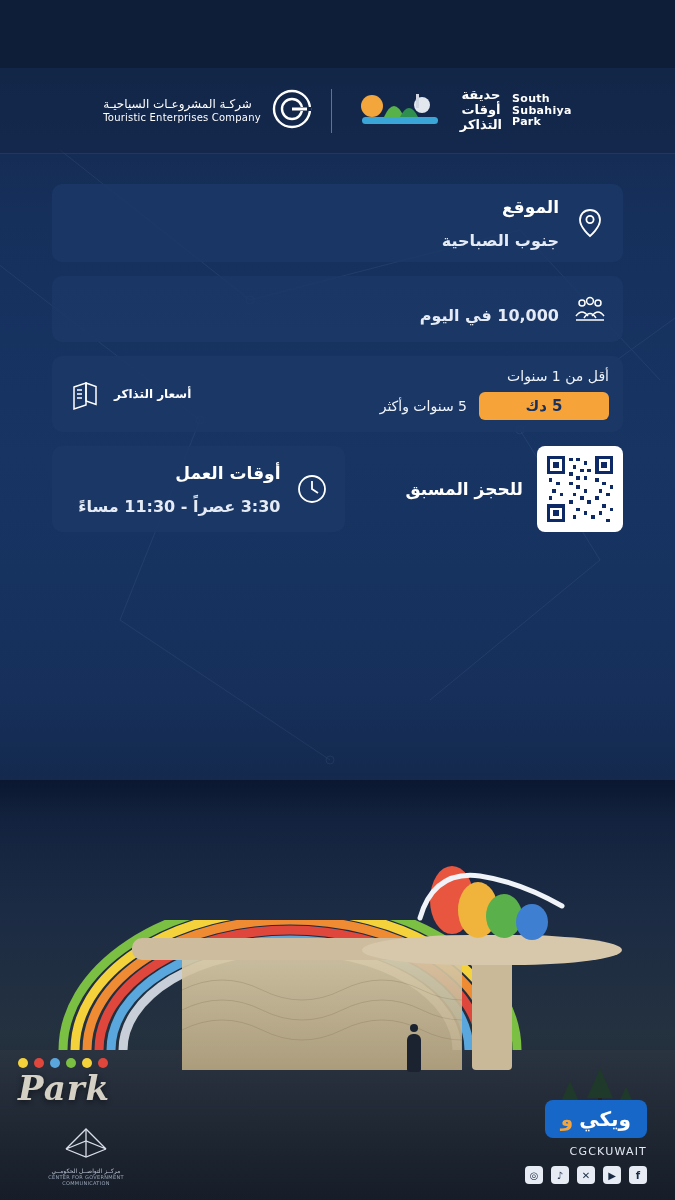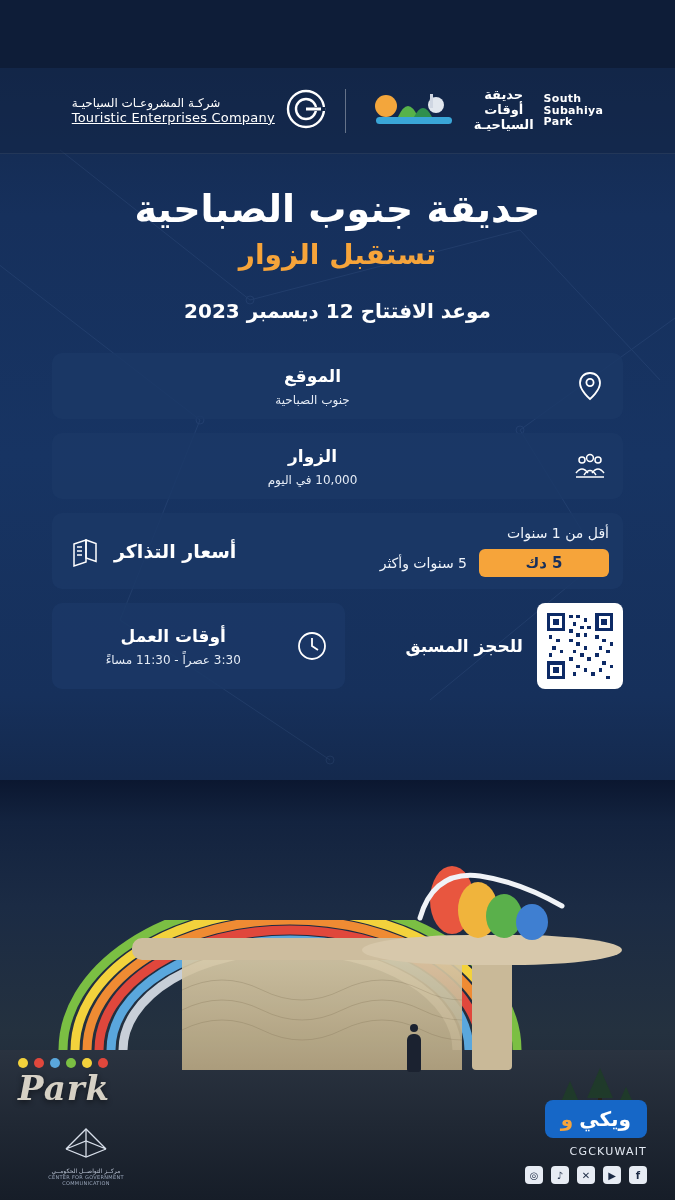--- a/index.html
+++ b/index.html
@@ -38,21 +38,21 @@
   .logo-group { display: flex; align-items: center; gap: 10px; }
   .logo-sep { width: 1px; height: 44px; background: rgba(255,255,255,.35); margin: 0 18px; }
   .sp-logo-text {
     color: #fff; font-size: 11px; font-weight: bold; line-height: 1.05;
     text-align: left; letter-spacing: .3px; direction: ltr;
   }
   .sp-logo-ar { color:#fff; font-size: 13px; font-weight: bold; line-height:1.15; text-align:center;}
   .sp-mark { display:flex; align-items:center; }
   .tec-text { color:#fff; text-align:left; direction: ltr; line-height:1.2; }
   .tec-ar { font-size: 12px; letter-spacing: 1px; }
-  .tec-en { font-size: 13px; letter-spacing: .2px; text-decoration: underline; }
+  .tec-en { font-size: 10px; letter-spacing: .2px; }
 
   
   .headings { text-align: center; padding-top: 34px; }
   .h1 {
     color: #ffffff; font-size: 38px; font-weight: bold; line-height: 1.15;
     letter-spacing: -.5px;
   }
   .h2 {
     color: #f6a43a; font-size: 28px; font-weight: bold; margin-top: 6px;
   }
@@ -68,36 +68,36 @@
   }
   .row { display: flex; gap: 14px; }
   .card {
     flex: 1;
     background: rgba(27,56,102,.82);
     border-radius: 10px;
     padding: 12px 14px;
     display: flex; align-items: center; gap: 12px;
     min-height: 66px;
   }
-  .card .txt { flex: 1; text-align: center; }
+  .card .txt { flex: 1; text-align: right; }
   .card .title { color:#fff; font-size: 17px; font-weight: bold; line-height:1.3; }
   .card .title.amber { color: #f6a43a; }
-  .card .sub { color:#e4ebf5; font-size: 12px; margin-top: 6px; }
+  .card .sub { color:#e4ebf5; font-size: 16px; margin-top: 13px; font-weight: bold; }
   .ico { width: 38px; height: 38px; flex: 0 0 38px; display:flex; align-items:center; justify-content:center; }
   .ico svg { width: 34px; height: 34px; }
 
   
   .tickets-card {
     background: rgba(27,56,102,.82);
     border-radius: 10px;
     padding: 12px 14px;
     display: flex; align-items: center; gap: 14px;
   }
   .tickets-right { display:flex; align-items:center; gap:10px; }
-  .tickets-title { color:#fff; font-size:19px; font-weight:bold; }
+  .tickets-title { color:#fff; font-size:12px; font-weight:bold; }
   .price-list { flex:1; display:flex; flex-direction:column; gap:8px; }
   .price-row { display:flex; align-items:center; gap:12px; justify-content:flex-start; }
   .price-tag {
     background:#f6a43a; color:#17305c; font-weight:bold; font-size:15px;
     border-radius:6px; padding:5px 0; width: 130px; text-align:center;
   }
   .price-label { color:#eef3fa; font-size:14px; flex:1; text-align:right;}
 
   
   .row-hours { display:flex; gap:14px; align-items:stretch; }
@@ -205,21 +205,21 @@
   <div class="logobar">
     <div class="logo-group">
       <div class="sp-logo-text">
         <div>South</div>
         <div>Subahiya</div>
         <div>Park</div>
       </div>
       <div class="sp-logo-ar">
         <div>حديقة</div>
         <div>أوقات</div>
-        <div>السياحيـة</div>
+        <div>التذاكر</div>
       </div>
       <div class="sp-mark">
         <svg width="100" height="46" viewBox="0 0 100 46">
           <circle cx="22" cy="18" r="11" fill="#f3a63c"></circle>
           <path d="M34 29 q10 -22 20 0 z" fill="#57b24a"></path>
           <path d="M50 29 q9 -18 18 0 z" fill="#2f8f4e"></path>
           <rect x="12" y="29" width="76" height="7" rx="3.5" fill="#3aa6d8"></rect>
           <circle cx="72" cy="17" r="8" fill="#e2e7ee"></circle>
           <rect x="66" y="6" width="3" height="14" fill="#cfd6e2"></rect>
         </svg>
@@ -235,25 +235,20 @@
           <rect x="21" y="19.5" width="15" height="3" fill="#ffffff"></rect>
         </svg>
       </span>
       <div class="tec-text">
         <div class="tec-ar">شركـة المشروعـات السياحيـة</div>
         <div class="tec-en">Touristic Enterprises Company</div>
       </div>
     </div>
   </div>
 
-  <div class="headings">
-    <div class="h1">حديقة جنوب الصباحية</div>
-    <div class="h2">تستقبل الزوار</div>
-    <div class="date">موعد الافتتاح 12 ديسمبر 2023</div>
-  </div>
 
   <div class="cards">
 
     <div class="row">
 
 
       <div class="card">
         <span class="ico">
           <svg viewBox="0 0 34 34" fill="none" stroke="#ffffff" stroke-width="1.8">
             <path d="M17 4 C11 4 7 8.4 7 14 c0 7.6 10 16 10 16 s10 -8.4 10 -16 C27 8.4 23 4 17 4 z"></path>
@@ -275,21 +270,20 @@
             <circle cx="9" cy="11" r="3"></circle>
               <circle cx="17" cy="9" r="3.4"></circle>
               <circle cx="25" cy="11" r="3"></circle>
             <path d="M3 24 q6 -8 12 0"></path>
               <path d="M11 26 q6 -9 12 0"></path>
               <path d="M19 24 q6 -8 12 0"></path>
             <path d="M3 28 h28"></path>
           </svg>
         </span>
         <div class="txt">
-          <div class="title">الزوار</div>
           <div class="sub">10,000 في اليوم</div>
         </div>
       </div>
     </div>
 
     <div class="tickets-card">
       <div class="price-list">
         <div class="price-row">
           <span class="price-label">أقل من 1 سنوات</span>
         </div>

